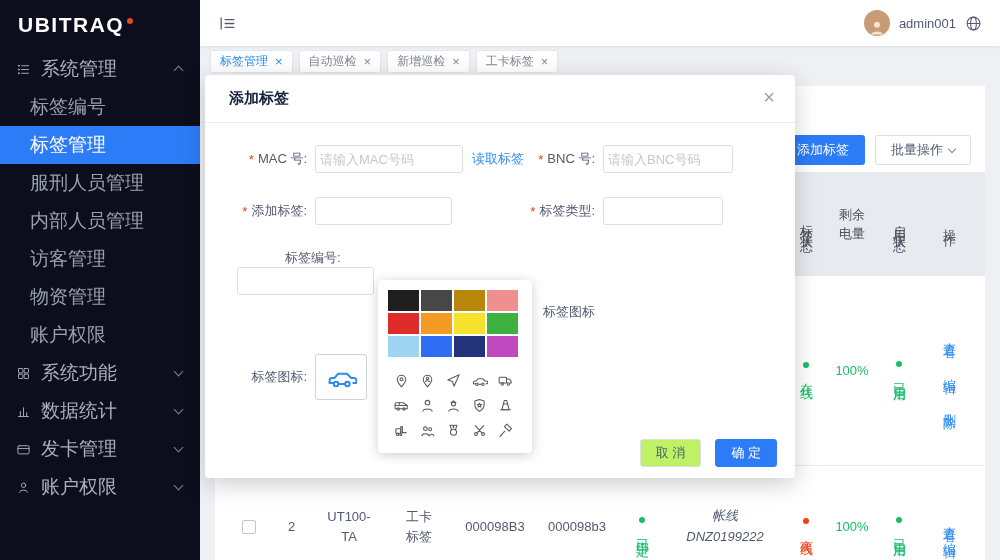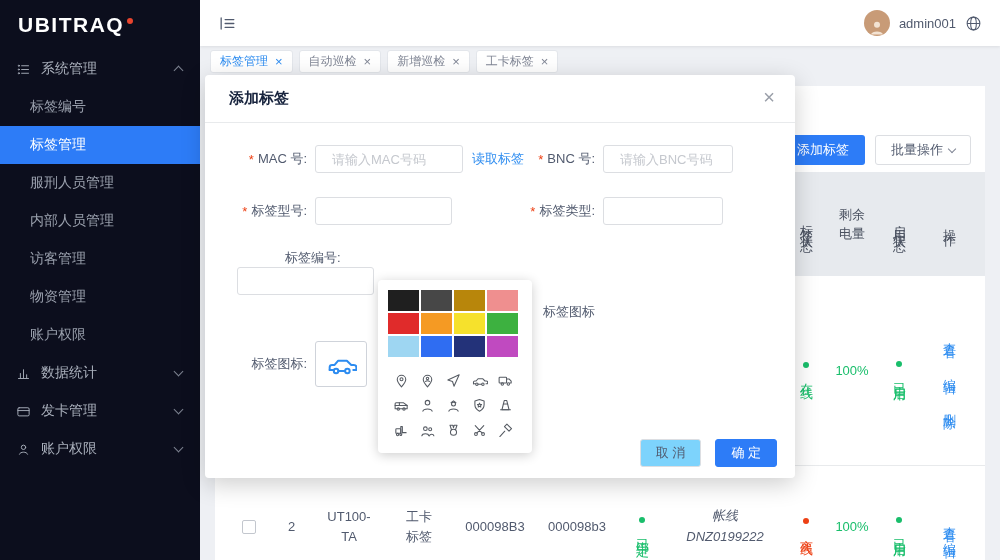--- a/index.html
+++ b/index.html
@@ -4,21 +4,21 @@
 <style>
   * { margin:0; padding:0; box-sizing:border-box; }
   body { font-family:"Liberation Sans","DejaVu Sans",sans-serif; }
   .app { position:relative; width:1000px; height:560px; background:#eef0f4; overflow:hidden; font-family:"Liberation Sans","DejaVu Sans",sans-serif; }
 
   
   .sidebar { position:absolute; left:0; top:0; width:200px; height:560px; background:#0c0e1d; z-index:5; }
   .logo { height:50px; display:flex; align-items:center; padding-left:18px; color:#fff; font-weight:bold; font-size:21px; letter-spacing:1.5px; }
   .logo-dot { width:6px; height:6px; background:#e8442e; border-radius:50%; margin-left:3px; margin-top:-9px; }
   .menu { margin-top:0; }
-  .mi { height:38px; display:flex; align-items:center; color:#aab0bc; font-size:14px; cursor:pointer; position:relative; }
+  .mi { height:38px; display:flex; align-items:center; color:#aab0bc; font-size:19px; cursor:pointer; position:relative; }
   .mi.parent { padding-left:16px; gap:10px; }
   .mi.child { padding-left:30px; color:#9aa0ad; }
   .mi.child.active { background:#2d7cf7; color:#fff; }
   .micon svg { width:15px; height:15px; display:block; }
   .chev { position:absolute; right:18px; width:7px; height:7px; border-right:1.5px solid #7d8390; border-bottom:1.5px solid #7d8390; }
   .chev.down { transform:rotate(45deg); top:14px; }
   .chev.up { transform:rotate(-135deg); top:17px; }
 
   
   .topbar { position:absolute; left:200px; top:0; right:0; height:46px; background:#fff; box-shadow:0 1px 3px rgba(0,0,0,.08); display:flex; align-items:center; padding:0 18px; z-index:2; }
@@ -68,40 +68,40 @@
 
   
   .modal { position:absolute; left:205px; top:75px; width:590px; height:403px; background:#fff; border-radius:4px; box-shadow:0 6px 24px rgba(0,0,0,.2); z-index:10; }
   .m-head { height:48px; display:flex; align-items:center; padding:0 24px; border-bottom:1px solid #e8eaec; font-size:15px; font-weight:bold; color:#17233d; }
   .m-close { position:absolute; right:20px; top:12px; color:#999ea8; font-size:20px; line-height:1; cursor:pointer; }
   .fgroup { position:absolute; display:flex; align-items:center; }
   .flabel { font-size:13px; color:#515a6e; display:inline-flex; justify-content:flex-end; align-items:center; flex:none; }
   .star { color:#ed4014; margin-right:4px; font-style:normal; }
   .lwA { width:78px; }
   .lwB { width:66px; }
-  .inp { height:28px; border:1px solid #dcdee2; border-radius:3px; padding:0 16px; font-size:13px; color:#515a6e; outline:none; margin-left:8px; font-family:inherit; }
+  .inp { height:28px; border:1px solid #dcdee2; border-radius:3px; padding:0 4px; font-size:13px; color:#515a6e; outline:none; margin-left:8px; font-family:inherit; }
   .inp::placeholder { color:#c5c8ce; }
   .w148 { width:148px; } .w130 { width:130px; } .w137 { width:137px; } .w120 { width:120px; }
   .read-link { color:#2d8cf0; font-size:13px; margin-left:9px; cursor:pointer; text-decoration:none; }
   .g1 { left:24px; top:70px; } .g2 { left:324px; top:70px; }
   .g3 { left:24px; top:122px; } .g4 { left:324px; top:122px; }
   .g5 { left:24px; top:174px;flex-direction:column; }
-  .g6 { left:24px; top:266px; }
+  .g6 { left:24px; top:279px; }
   .iconbox { width:52px; height:46px; border:1px solid #cfd3da; border-radius:3px; display:flex; align-items:center; justify-content:center; margin-left:8px; cursor:pointer; color:#2d8cf0; }
   .iconbox svg { width:32px; height:32px; }
   .popup { position:absolute; left:173px; top:205px; width:154px; background:#fff; border-radius:4px; box-shadow:0 2px 12px rgba(0,0,0,.2); padding:10px; z-index:3; }
   .palette { display:grid; grid-template-columns:repeat(4,31px); grid-auto-rows:21px; gap:2px; }
   .swatch { cursor:pointer; }
   .icon-grid { margin-top:11px; display:grid; grid-template-columns:repeat(5,26px); grid-auto-rows:25px; justify-items:center; align-items:center; }
   .icon-grid span { display:flex; cursor:pointer; color:#565b63; }
   .icon-grid svg { width:17px; height:17px; }
   .m-note { position:absolute; left:338px; top:228px; font-size:13px; color:#515a6e; }
   .m-footer { position:absolute; right:18px; bottom:11px; display:flex; gap:14px; }
   .mbtn { height:28px; display:inline-flex; align-items:center; padding:0 15px; border-radius:3px; font-size:13px; cursor:pointer; }
-  .mbtn.cancel { background:#7dd3fc; border:1px solid #dcdee2; color:#515a6e; }
+  .mbtn.cancel { background:#bef264; border:1px solid #dcdee2; color:#515a6e; }
   .mbtn.ok { background:#2d7cf7; border:1px solid #2d7cf7; color:#fff; }
 </style>
 </head>
 <body>
 
 <div class="app">
 
   <div class="sidebar">
     <div class="logo">
       <span>UBITRAQ</span>
@@ -133,20 +133,32 @@
           <span class="milabel">内部人员管理</span>
         </div>
         <div class="mi child">
           <span class="milabel">访客管理</span>
         </div>
         <div class="mi child">
           <span class="milabel">物资管理</span>
         </div>
         <div class="mi child">
           <span class="milabel">账户权限</span>
+        </div>
+        <div class="mi parent">
+          <span class="micon">
+            <svg viewBox="0 0 24 24" fill="none" stroke="currentColor" stroke-width="1.5" stroke-linecap="round" stroke-linejoin="round">
+              <rect x="4" y="4" width="7" height="7" rx="1"></rect>
+              <rect x="13" y="4" width="7" height="7" rx="1"></rect>
+              <rect x="4" y="13" width="7" height="7" rx="1"></rect>
+              <rect x="13" y="13" width="7" height="7" rx="1"></rect>
+            </svg>
+          </span>
+          <span class="milabel">系统功能</span>
+          <span class="chev down"></span>
         </div>
         <div class="mi parent">
           <span class="micon">
             <svg viewBox="0 0 24 24" fill="none" stroke="currentColor" stroke-width="1.5" stroke-linecap="round" stroke-linejoin="round">
               <path d="M4 20h16"></path>
               <path d="M7 19v-7M12 19V6M17 19v-5"></path>
             </svg>
           </span>
           <span class="milabel">数据统计</span>
           <span class="chev down"></span>
@@ -340,21 +352,21 @@
     <div class="fgroup g2">
       <span class="flabel lwB">
           <i class="star">*</i>
           <span>BNC 号:</span>
         </span>
       <input class="inp w130" placeholder="请输入BNC号码" style="">
     </div>
     <div class="fgroup g3">
       <span class="flabel lwA">
           <i class="star">*</i>
-          <span>标签型号:</span>
+          <span>添加标签:</span>
         </span>
       <input class="inp w137" style="">
     </div>
     <div class="fgroup g4">
       <span class="flabel lwB">
           <i class="star">*</i>
           <span>标签类型:</span>
         </span>
       <input class="inp w120" style="">
     </div>

